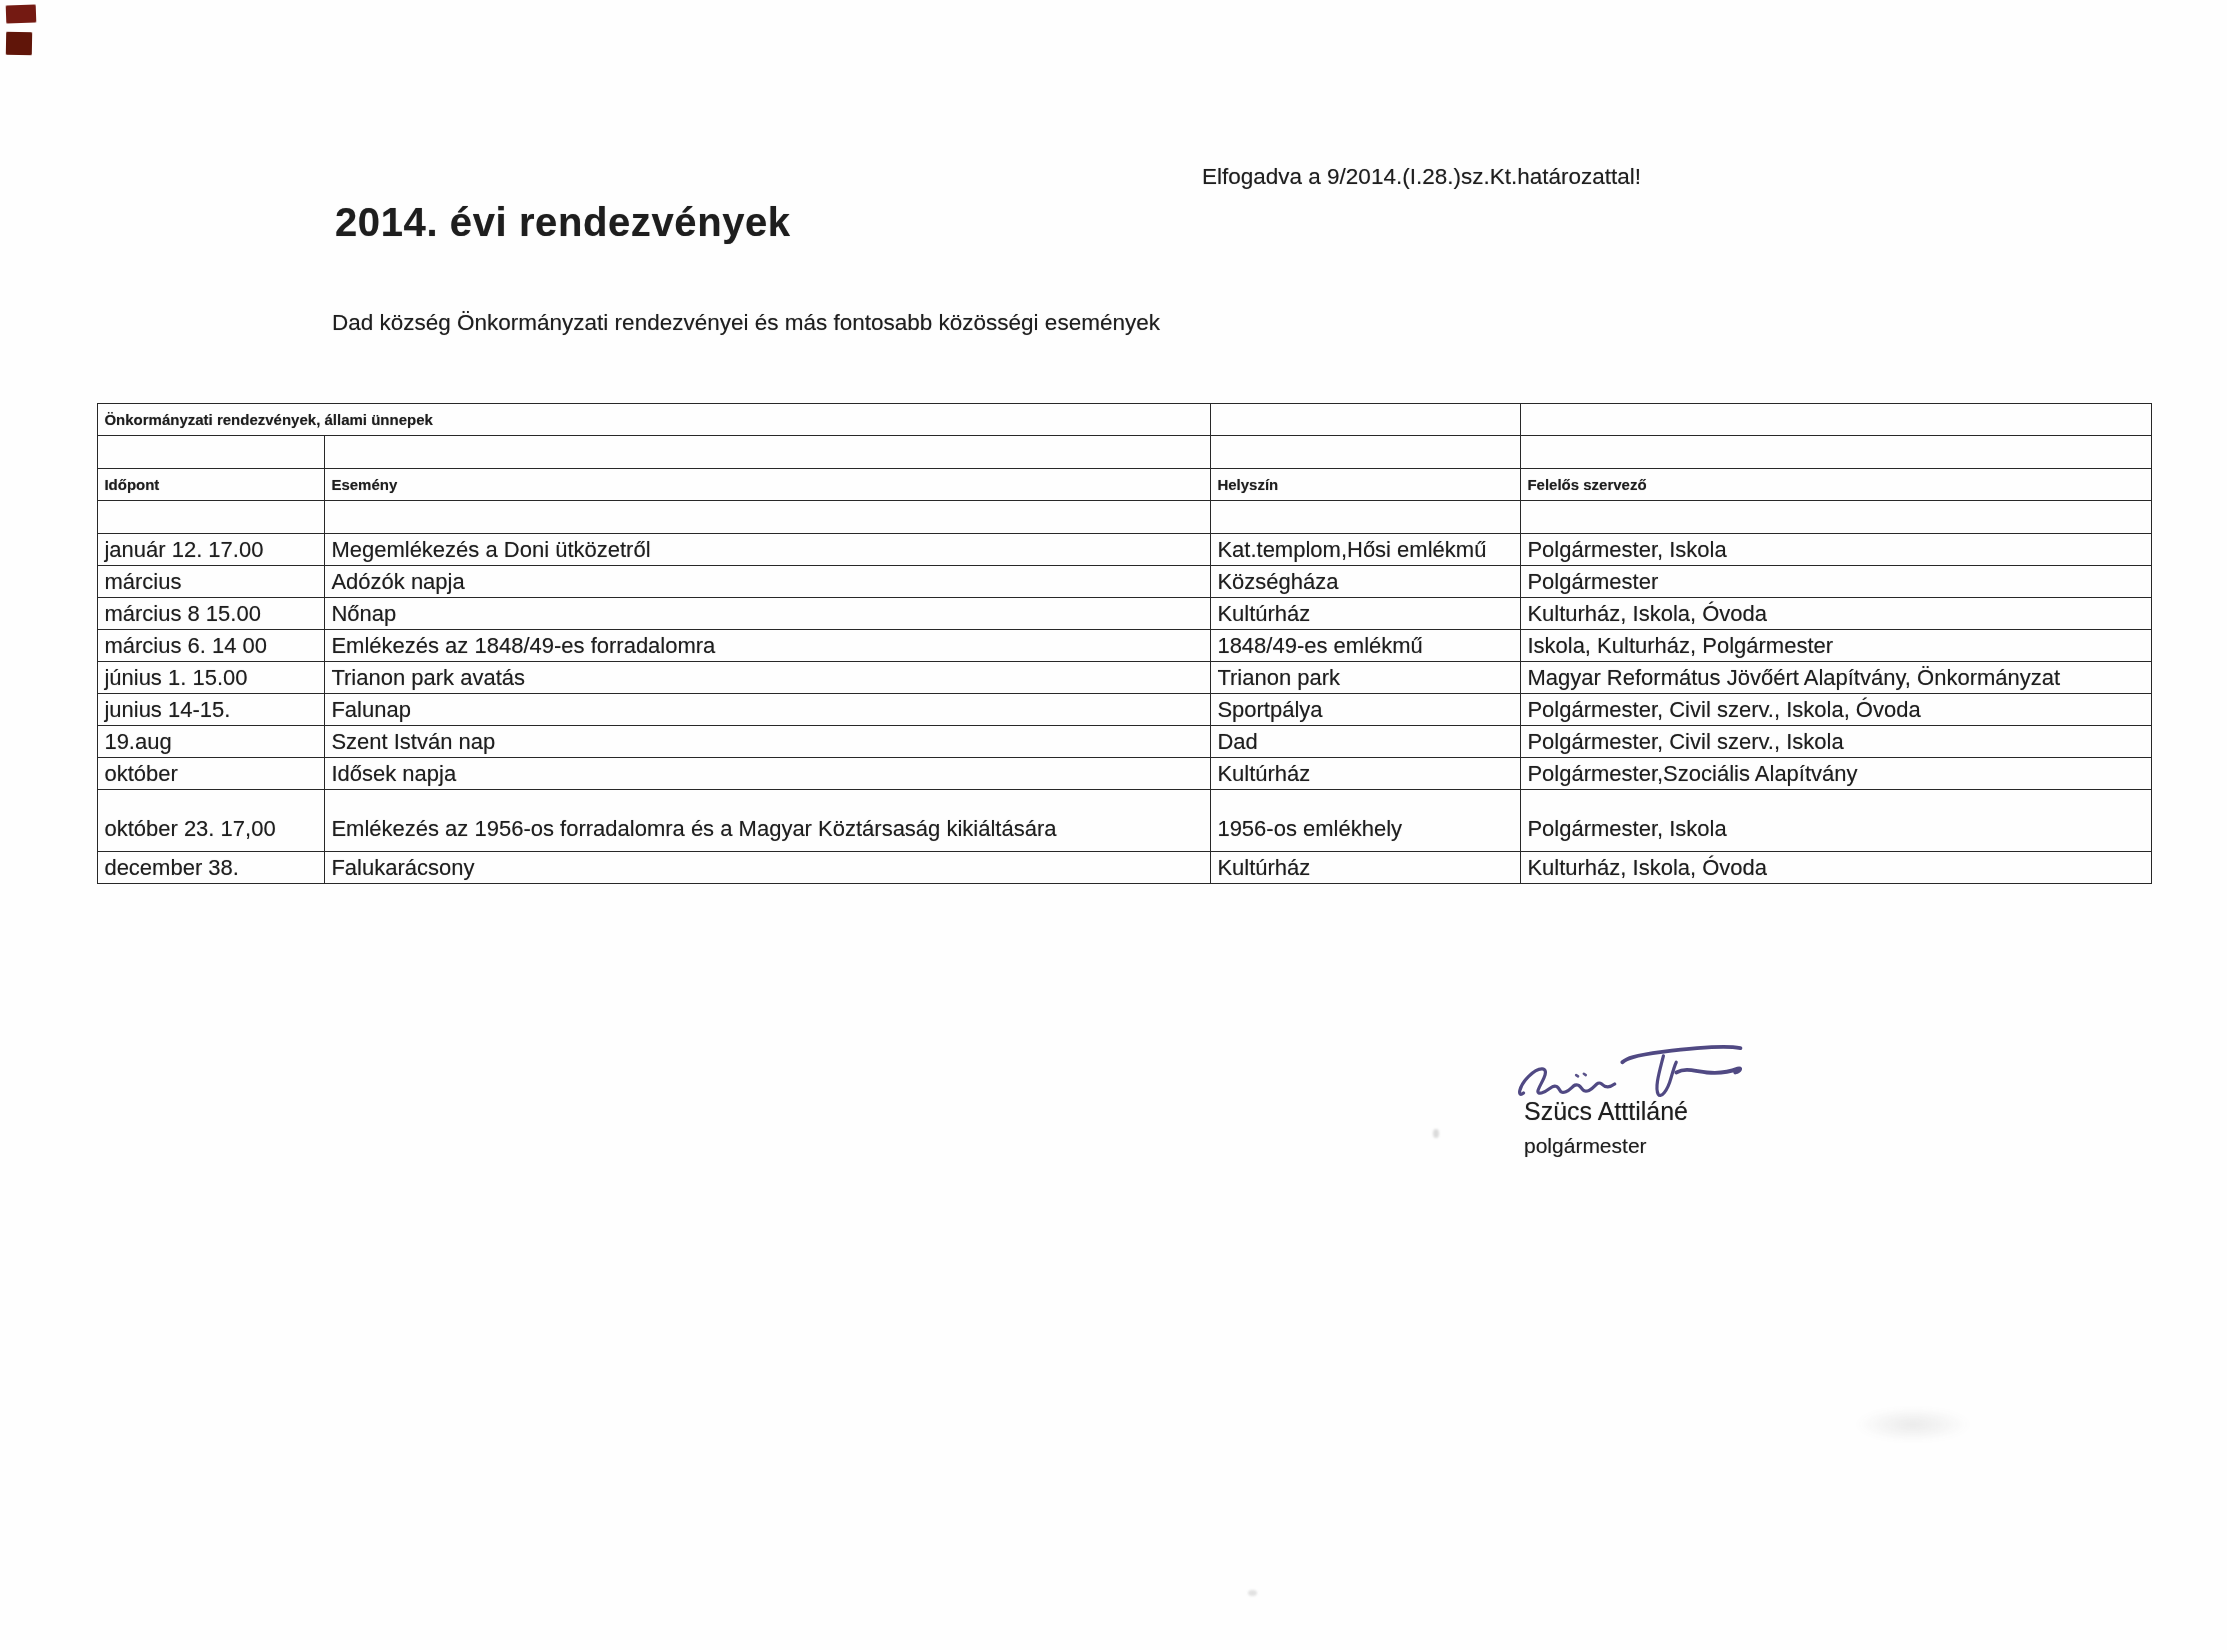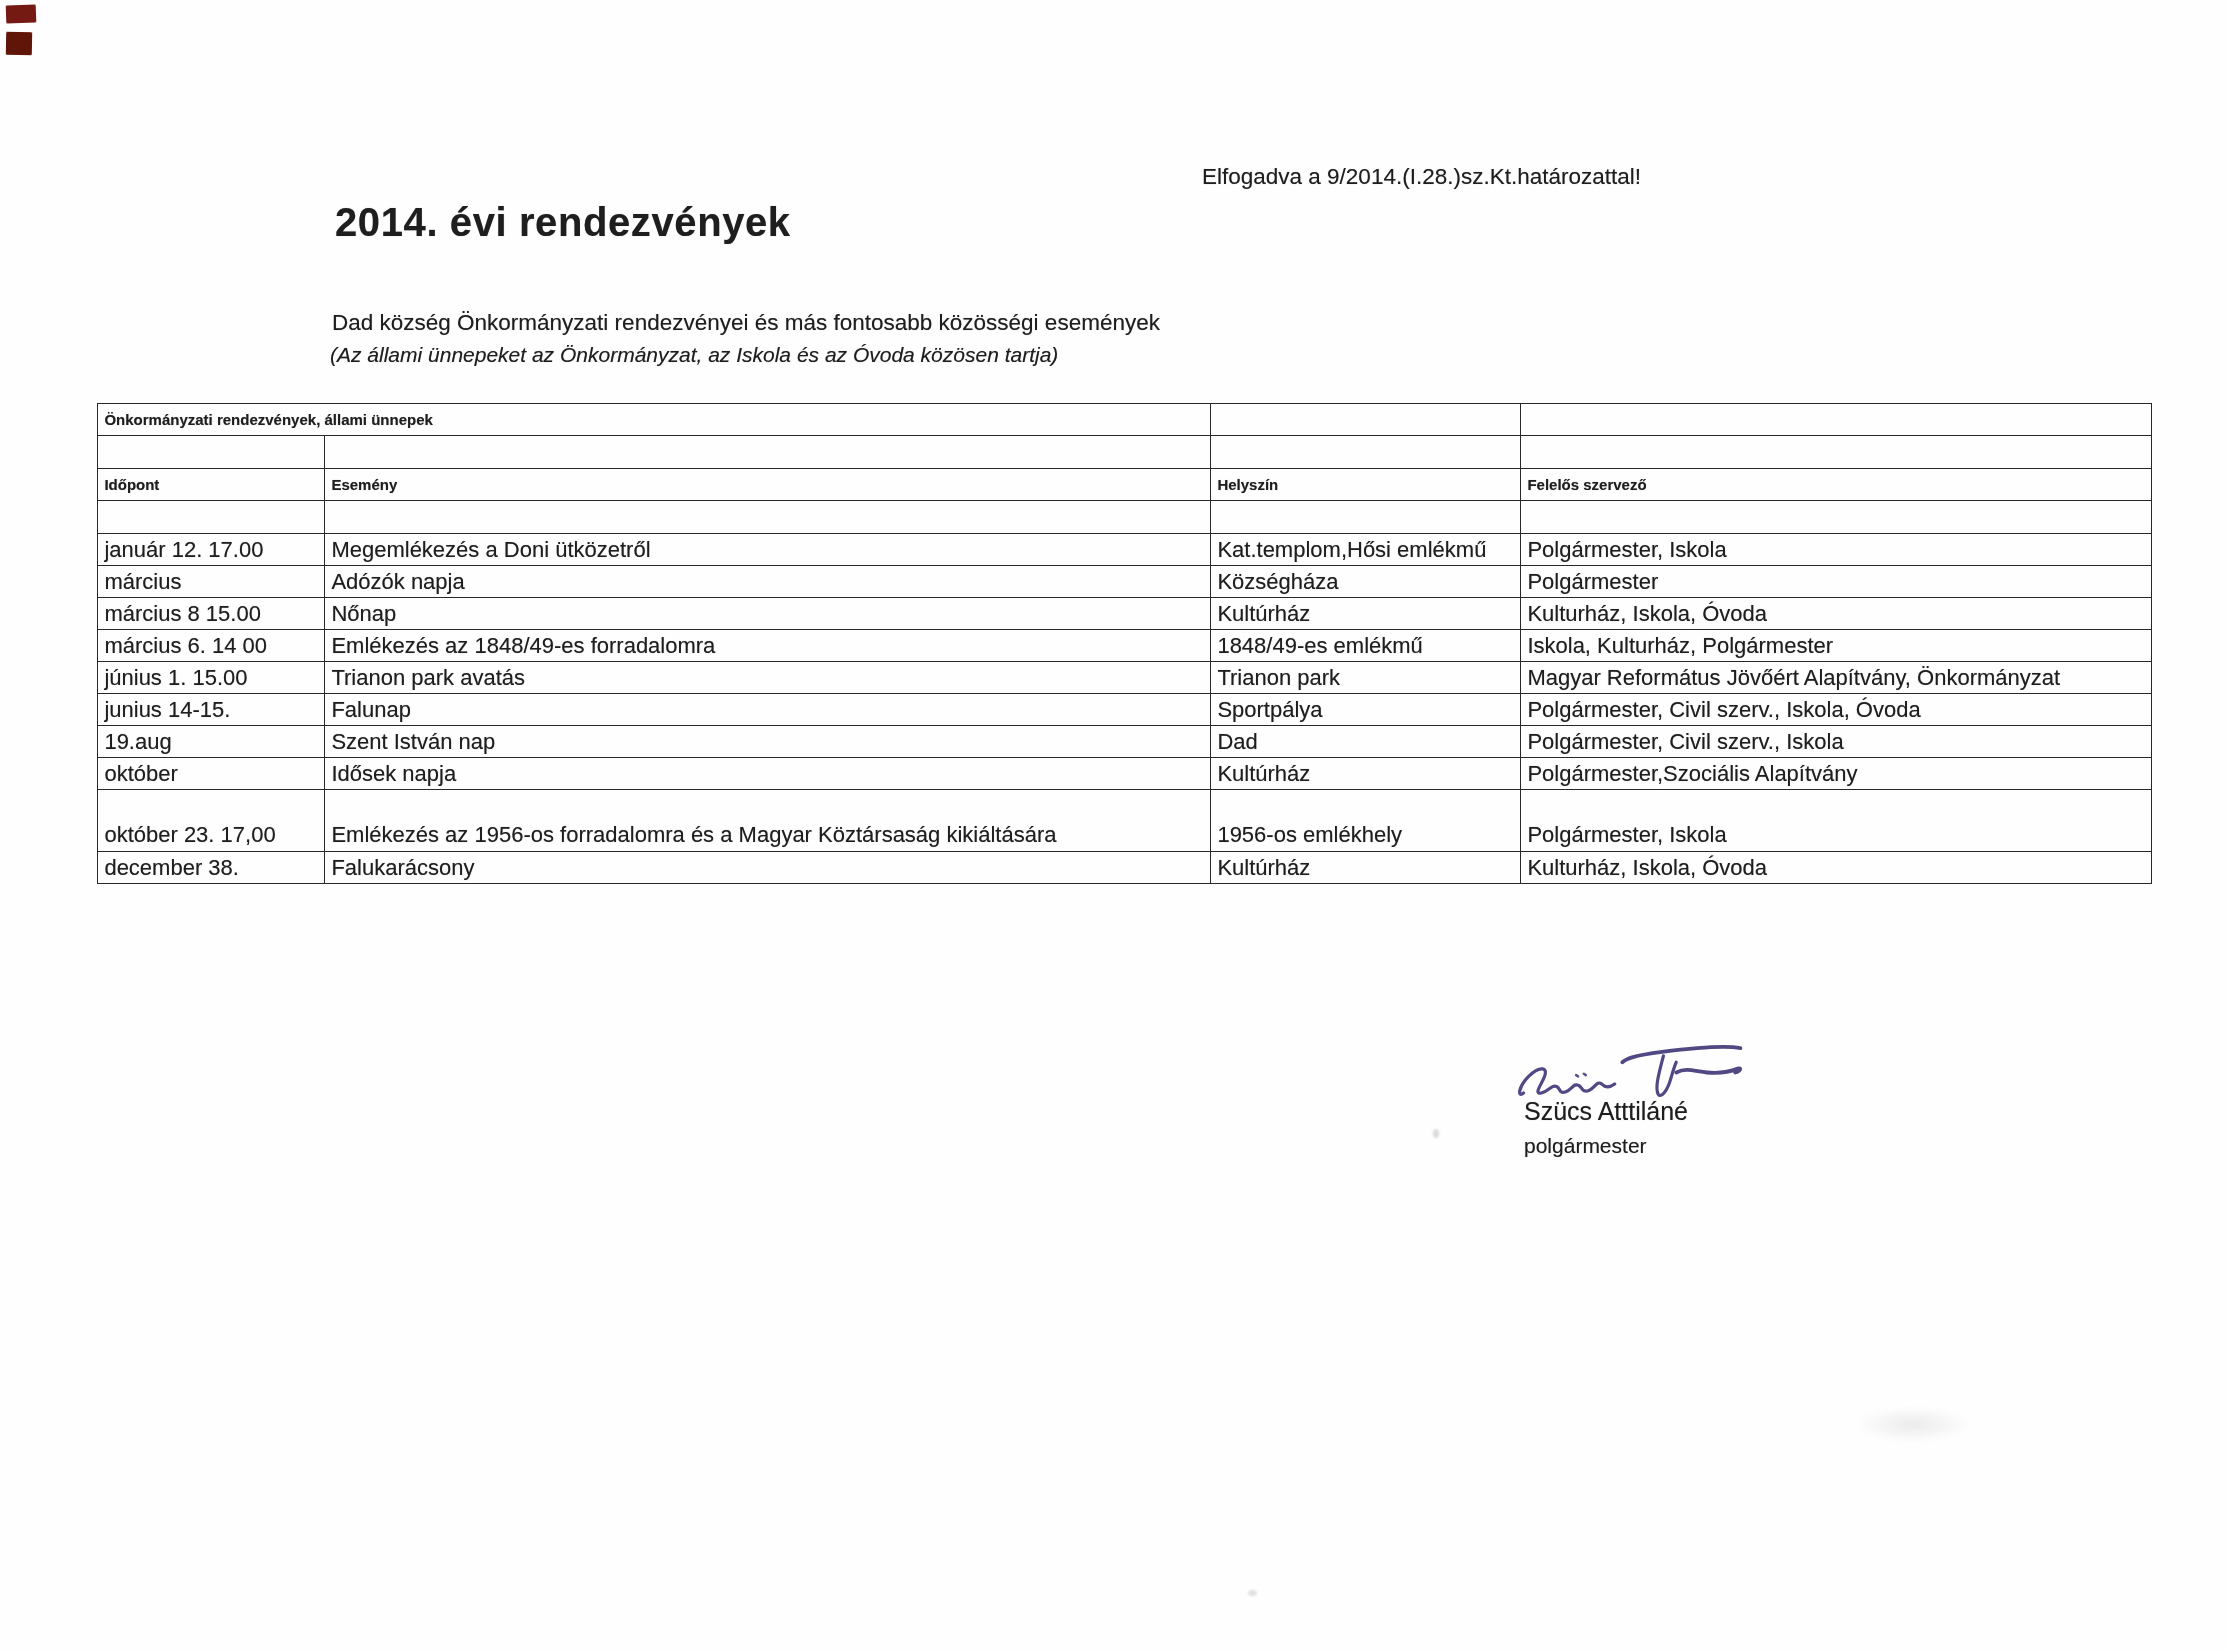--- a/index.html
+++ b/index.html
@@ -41,21 +41,21 @@
     padding: 0 6.4px;
     font-size: 22px;
     height: 32px;
     white-space: nowrap;
     overflow: hidden;
     vertical-align: middle;
     text-shadow: 0 0 0.8px rgba(25,25,25,0.45);
   }
   table.events td.bold { font-weight: bold; font-size: 15px; }
   tr.r-spacer td { height: 33px; }
-  tr.r-tall td { height: 62px; vertical-align: bottom; padding-bottom: 3px; margin-left: 28px; }
+  tr.r-tall td { height: 62px; vertical-align: bottom; padding-bottom: 9px; margin-left: 28px; }
 
   .sig-svg { left: 1514px; top: 1034px; }
   .sig-name { left: 1524px; top: 1097px; font-size: 25px; }
   .sig-role { left: 1524px; top: 1134px; font-size: 21px; }
 
   .noise1 {
     left: 1855px; top: 1407px; width: 116px; height: 35px;
     background: radial-gradient(ellipse at center, rgba(60,60,60,0.10), rgba(60,60,60,0) 70%);
     filter: blur(2.6px);
   }
@@ -78,21 +78,20 @@
 <div class="page">
 
   <div class="artifact m1"></div>
   <div class="artifact m2"></div>
 
   <div class="abs approval scan-text">Elfogadva a 9/2014.(I.28.)sz.Kt.határozattal!</div>
 
   <div class="abs doc-title scan-text">2014. évi rendezvények</div>
 
   <div class="abs subtitle scan-text">Dad község Önkormányzati rendezvényei és más fontosabb közösségi események</div>
-  <div class="abs subtitle-note scan-text">(Az állami ünnepeket az Önkormányzat, az Iskola és az Óvoda közösen tartja)</div>
 
   <table class="events">
     <colgroup>
       <col style="width:227px">
       <col style="width:886px">
       <col style="width:310px">
       <col style="width:631px">
     </colgroup>
     <tbody>
       <tr>

